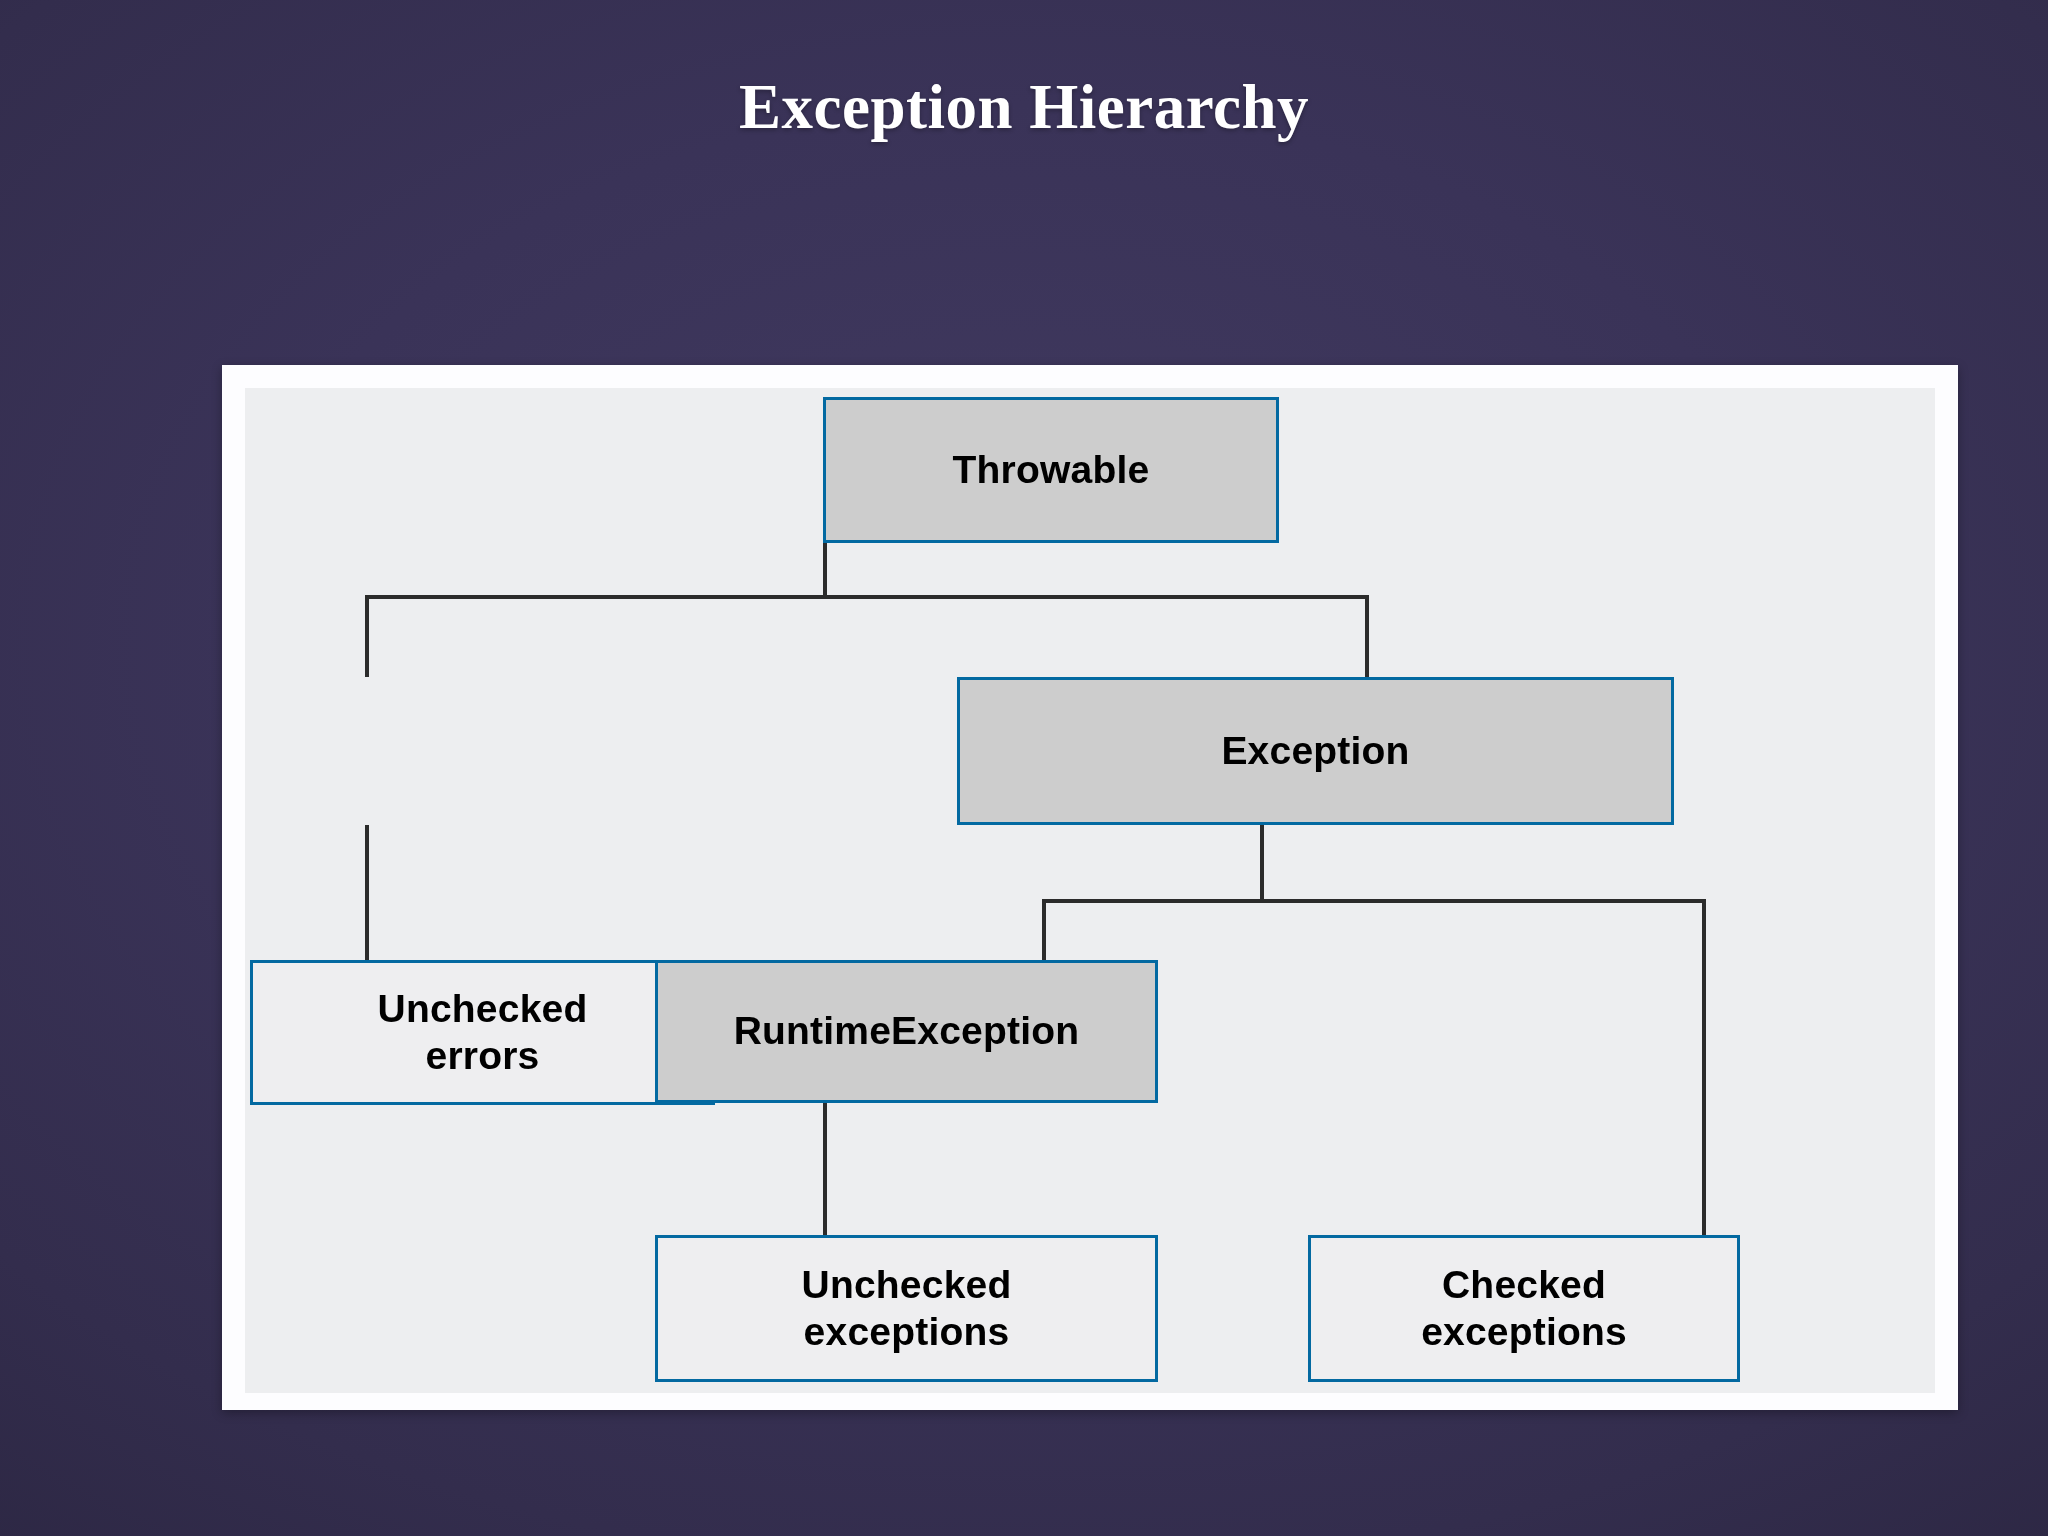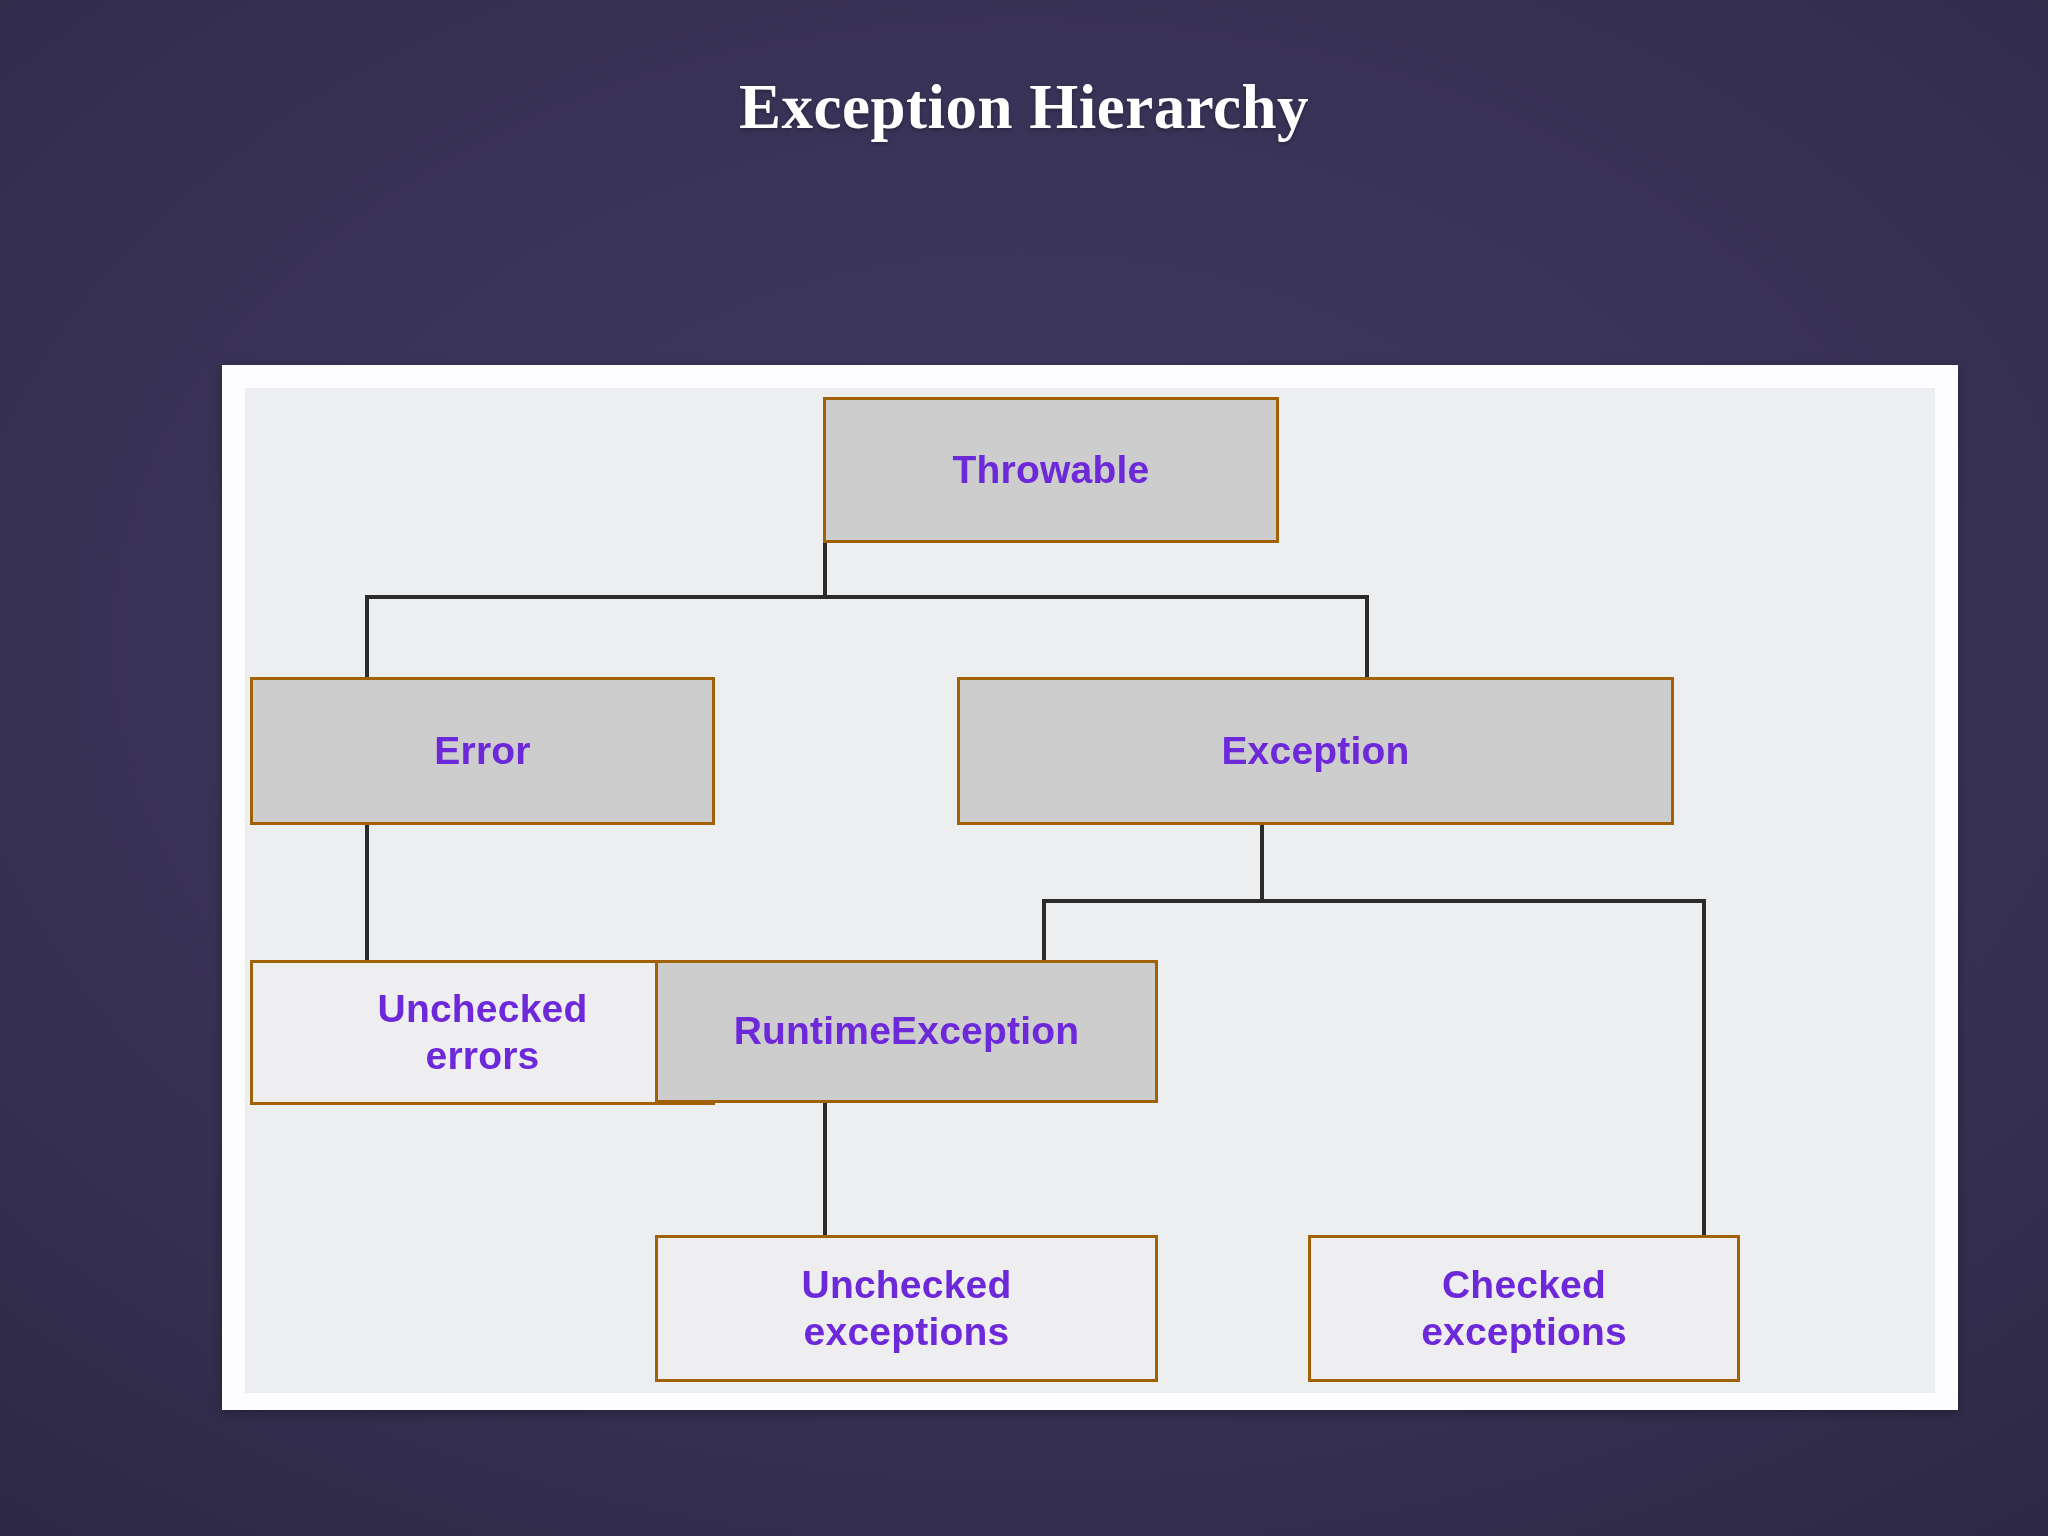--- a/index.html
+++ b/index.html
@@ -64,26 +64,26 @@
     width: 1690px;
     height: 1005px;
     background: #edeef0;
     overflow: hidden;
   }
 
   
   .node {
     position: absolute;
     box-sizing: border-box;
-    border: 3px solid #a16207;
+    border: 3px solid #0369a1;
     display: flex;
     align-items: center;
     justify-content: center;
     text-align: center;
-    color: #6d28d9;
+    color: #000000;
     font-family: "Liberation Sans", sans-serif;
     font-weight: bold;
     font-size: 39px;
     line-height: 1.18;
     letter-spacing: 0.2px;
     z-index: 3;
   }
   .node.filled  { background: #cdcdcd; }
   .node.plain   { background: #eeeef0; }
   .node .label  { display: block; padding: 0 8px; }
@@ -118,23 +118,20 @@
       <div class="edge h" style="left:797px;  top:511px; width:664px;"></div>
       <div class="edge v" style="left:797px;  top:511px; height:61px;"></div>
       <div class="edge v" style="left:1457px; top:511px; height:336px;"></div>
 
       <div class="edge v" style="left:578px; top:715px; height:132px;"></div>
 
       <div class="node filled" style="left:578px; top:9px; width:456px; height:146px;">
         <span class="label">Throwable</span>
       </div>
 
-      <div class="node filled" style="left:5px; top:289px; width:465px; height:148px;">
-        <span class="label">Error</span>
-      </div>
 
       <div class="node filled" style="left:712px; top:289px; width:717px; height:148px;">
         <span class="label">Exception</span>
       </div>
 
       <div class="node plain" style="left:5px; top:572px; width:465px; height:145px;">
         <span class="label">
           <span>Unchecked</span><br>
           <span>errors</span>
         </span>

